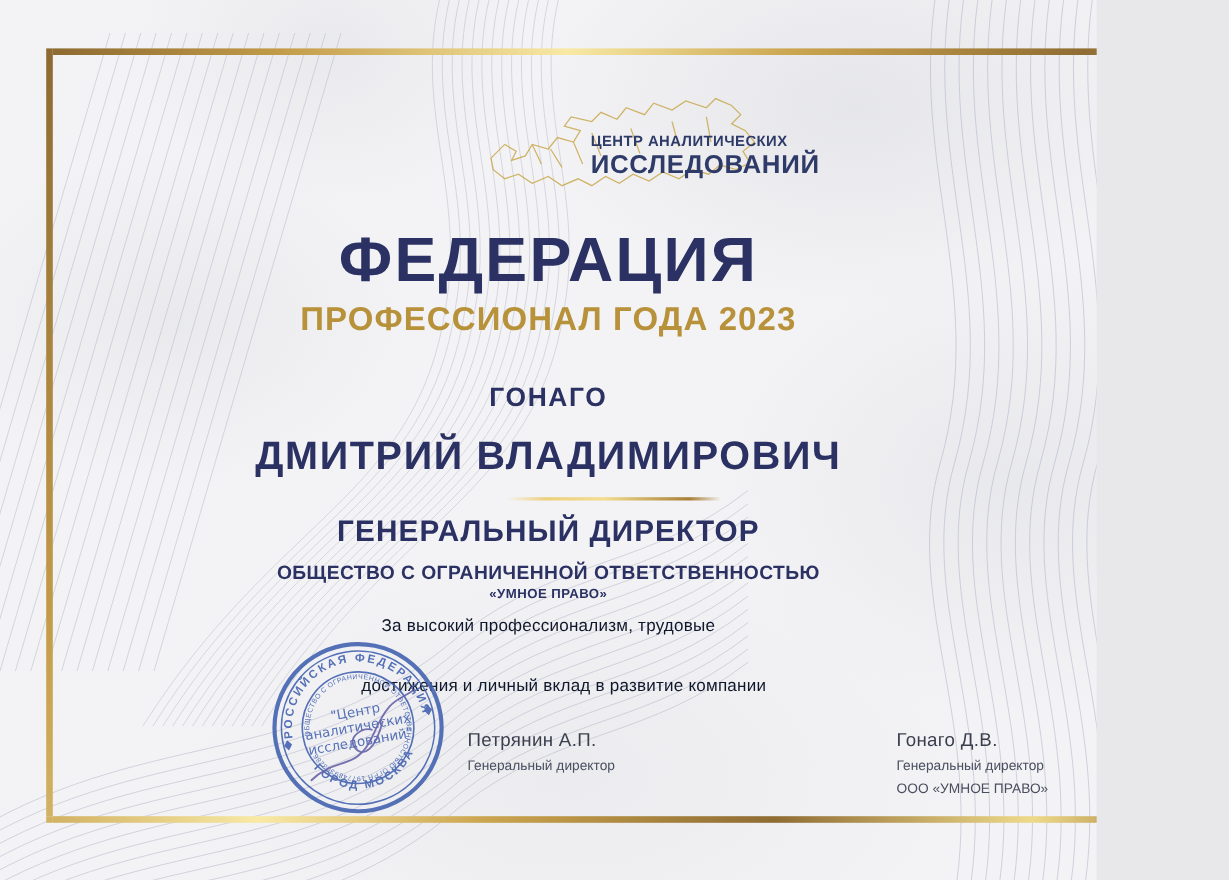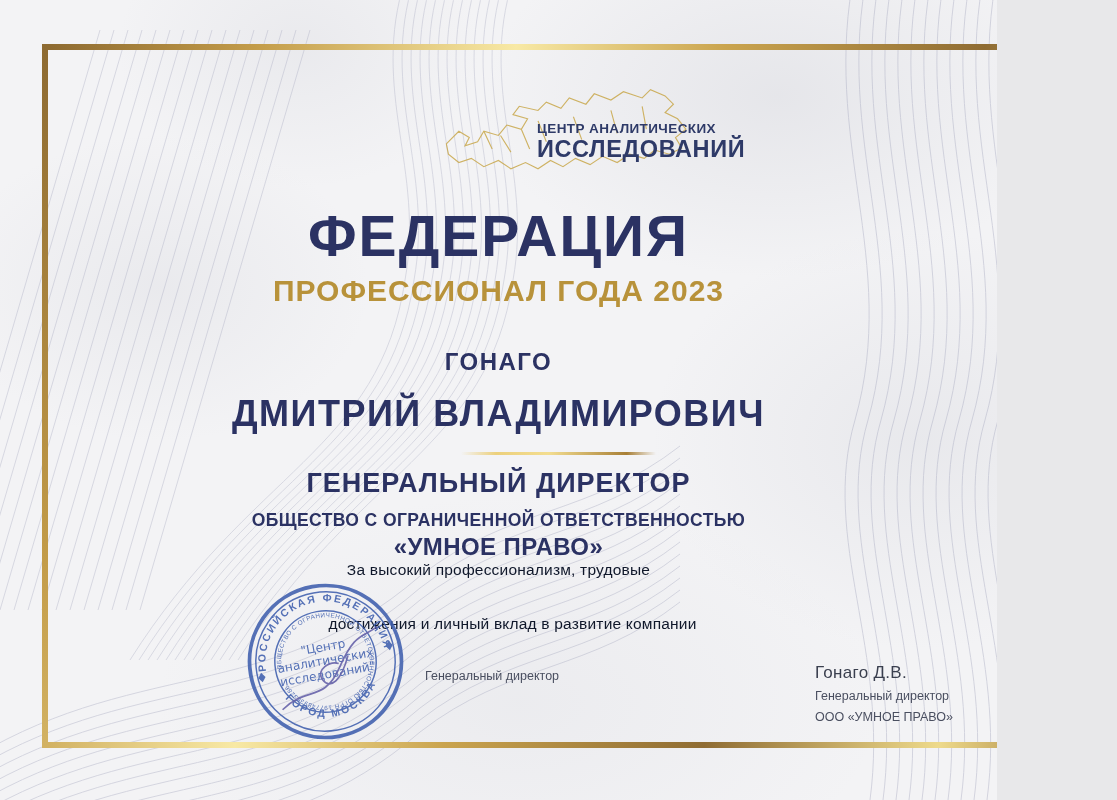--- a/index.html
+++ b/index.html
@@ -30,21 +30,21 @@
   .title{top:203px;font-size:57px;font-weight:bold;letter-spacing:2px;color:#2b3263;}
   .subtitle{top:274px;font-size:30px;font-weight:bold;letter-spacing:1px;color:#b8923a;}
   .name1{top:348px;font-size:24px;font-weight:bold;letter-spacing:1.5px;color:#2b3263;}
   .name2{top:393px;font-size:36px;font-weight:bold;letter-spacing:1.5px;color:#2b3263;}
   .divider{
     position:absolute;top:452px;left:461px;width:195px;height:2.5px;
     background:linear-gradient(90deg,rgba(201,162,74,0) 0%,#ecd07c 18%,#f3dd90 45%,#a87f36 85%,rgba(168,127,54,0) 100%);
   }
   .position{top:468px;font-size:27px;font-weight:bold;letter-spacing:1px;color:#2b3263;}
   .org1{top:510px;font-size:17.5px;font-weight:bold;letter-spacing:.4px;color:#2b3263;}
-  .org2{top:533px;font-size:24px;font-weight:bold;letter-spacing:.4px;color:#2b3263;}
+  .org2{top:533px;font-size:12px;font-weight:bold;letter-spacing:.4px;color:#2b3263;}
   .reason{font-size:15.5px;color:#0f172a;letter-spacing:.2px;}
   .reason1{top:561px;} .reason2{top:615px;padding-left:28px;}
   .stamp{position:absolute;left:220px;top:556px;transform:rotate(-10deg);opacity:.88;}
   .sig{position:absolute;top:663px;text-align:left;}
   .sig-left{left:425px;} .sig-right{left:815px;}
   .sig-name{font-size:17px;color:#3a3f4e;letter-spacing:.3px;}
   .sig-small{font-size:12.5px;color:#4a4f60;margin-top:5px;line-height:16px;}
 </style>
 </head>
 <body>
@@ -186,20 +186,21 @@
     </g>
     <g font-family="DejaVu Sans, sans-serif" font-size="11.5" fill="#3f5fae" text-anchor="middle">
       <text x="100" y="90">"Центр</text>
       <text x="100" y="103">аналитических</text>
       <text x="100" y="116">исследований"</text>
     </g>
     <path d="M52,138 C78,120 92,138 112,108 S138,84 154,76 M122,98 C112,120 100,128 94,116 C90,106 104,100 112,104" stroke="#5450a0" stroke-width="1.6" fill="none" opacity="0.9"></path>
   </svg>
 
   <div class="sig sig-left">
+    <div class="sig-name">Петрянин А.П.</div>
     <div class="sig-small">Генеральный директор</div>
   </div>
   <div class="sig sig-right">
     <div class="sig-name">Гонаго Д.В.</div>
     <div class="sig-small">Генеральный директор</div>
     <div class="sig-small">ООО «УМНОЕ ПРАВО»</div>
   </div>
 </div>
 
 </body></html>

